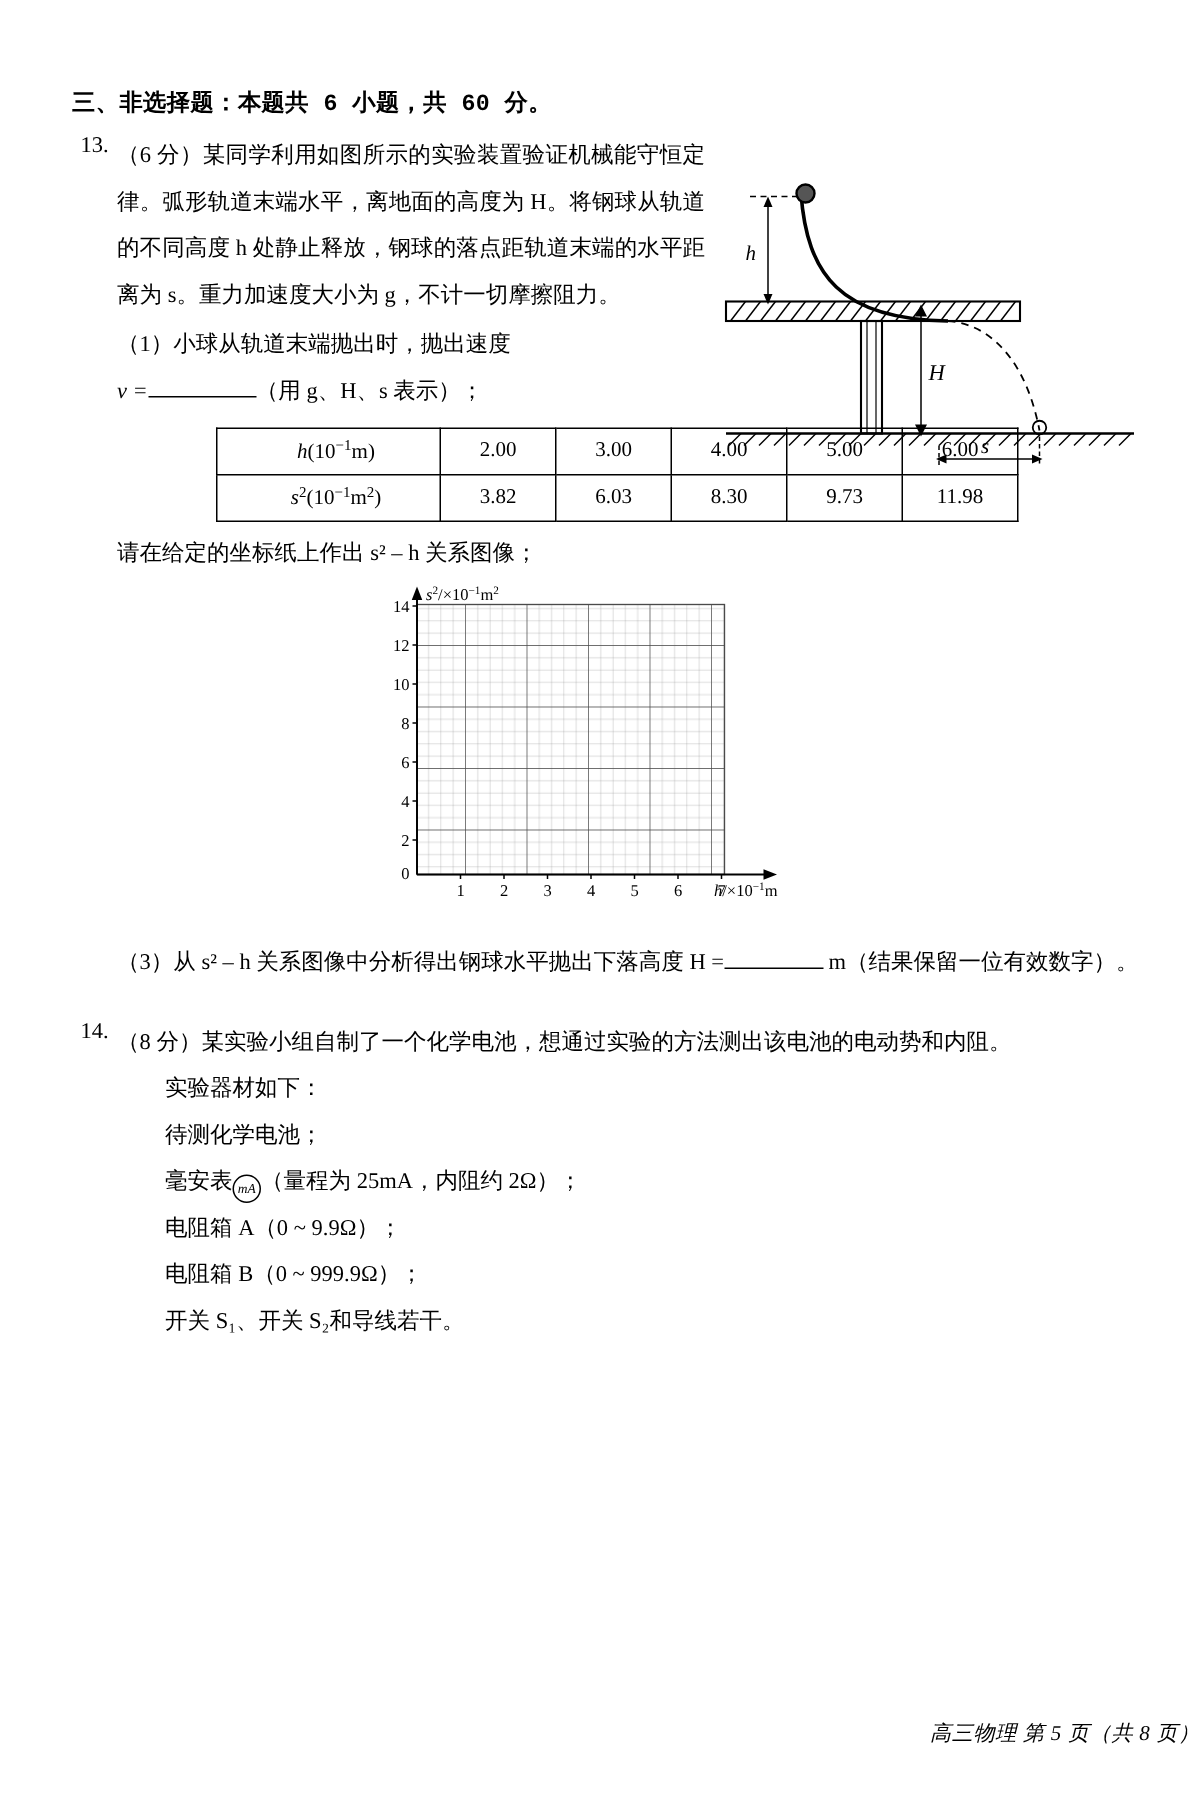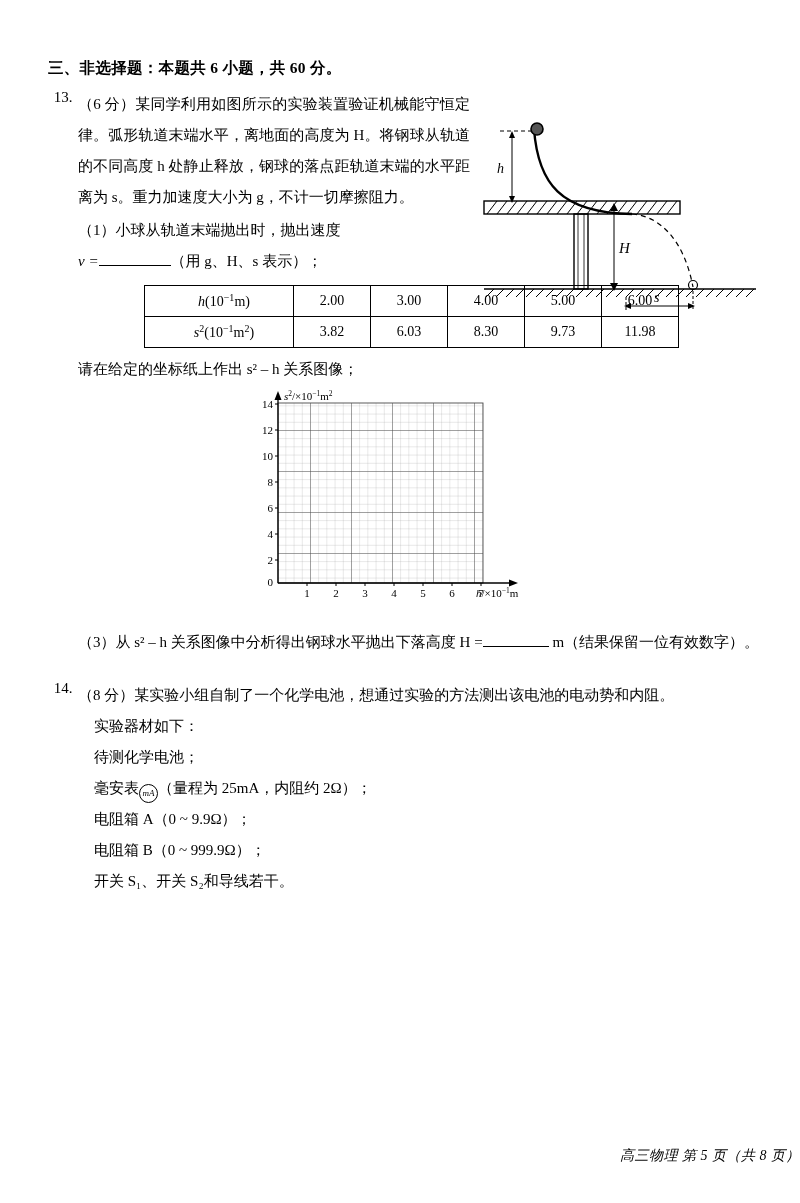--- a/index.html
+++ b/index.html
@@ -25,20 +25,21 @@
     position: absolute;
     left: 48px;
     top: 58px;
     width: 712px;
   }
   .section-title {
     font-size: 15.5px;
     font-weight: bold;
     letter-spacing: 0.3px;
     margin-bottom: 10px;
+    font-family: Liberation Mono, monospace;
   }
   .q-block {
     position: relative;
     margin-top: 8px;
   }
   .q-num {
     position: absolute;
     left: 0;
     top: 0;
     width: 30px;
@@ -356,21 +357,21 @@
           <span>（3）从 s² – h 关系图像中分析得出钢球水平抛出下落高度 H =</span><span class="blank-sm"></span>
           <span>m</span><span>（结果保留一位有效数字）。</span>
         </div>
       </div>
     </div>
 
     <div class="q-block" style="margin-top:22px;">
       <div class="q-num">14.</div>
       <div class="q-body">
         <div>（8 分）某实验小组自制了一个化学电池，想通过实验的方法测出该电池的电动势和内阻。</div>
-        <div style="margin-left:16px;">
+        <div style="margin-left:32px;">
           <div>实验器材如下：</div>
           <div>待测化学电池；</div>
           <div>
             <span>毫安表</span><span class="meter-icon">mA</span><span>（量程为 25mA，内阻约 2Ω）；</span>
           </div>
           <div>电阻箱 A（0 ~ 9.9Ω）；</div>
           <div>电阻箱 B（0 ~ 999.9Ω）；</div>
           <div>开关 S₁、开关 S₂和导线若干。</div>
         </div>
       </div>

